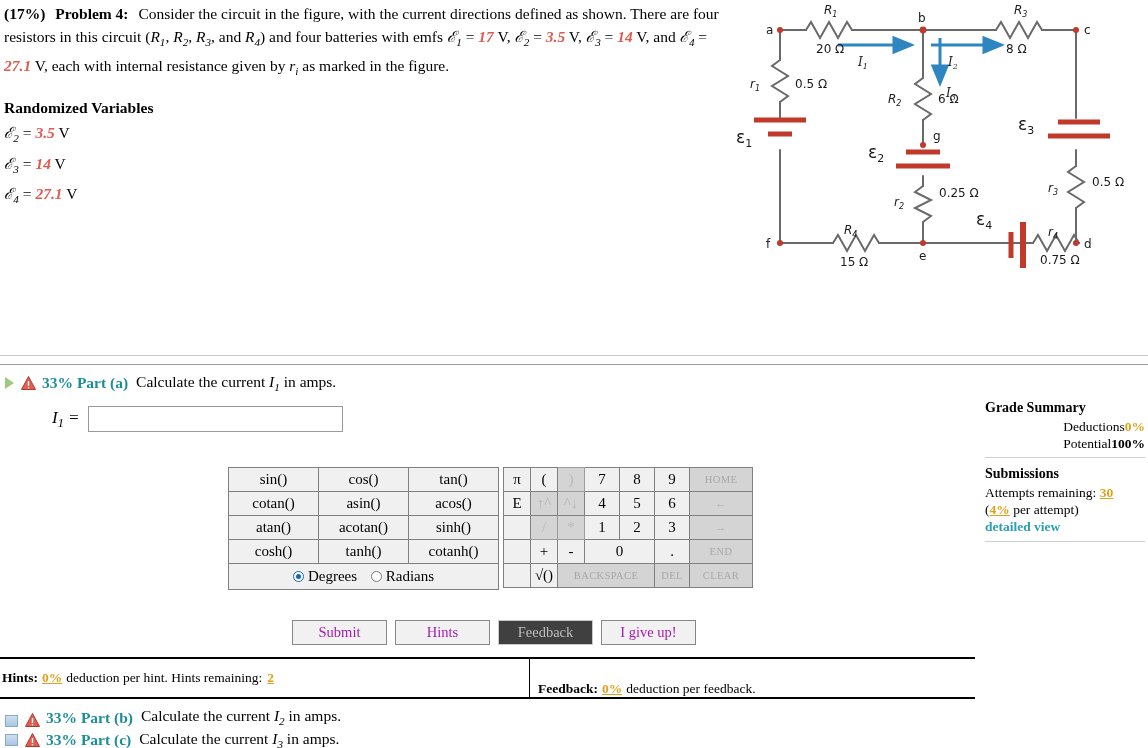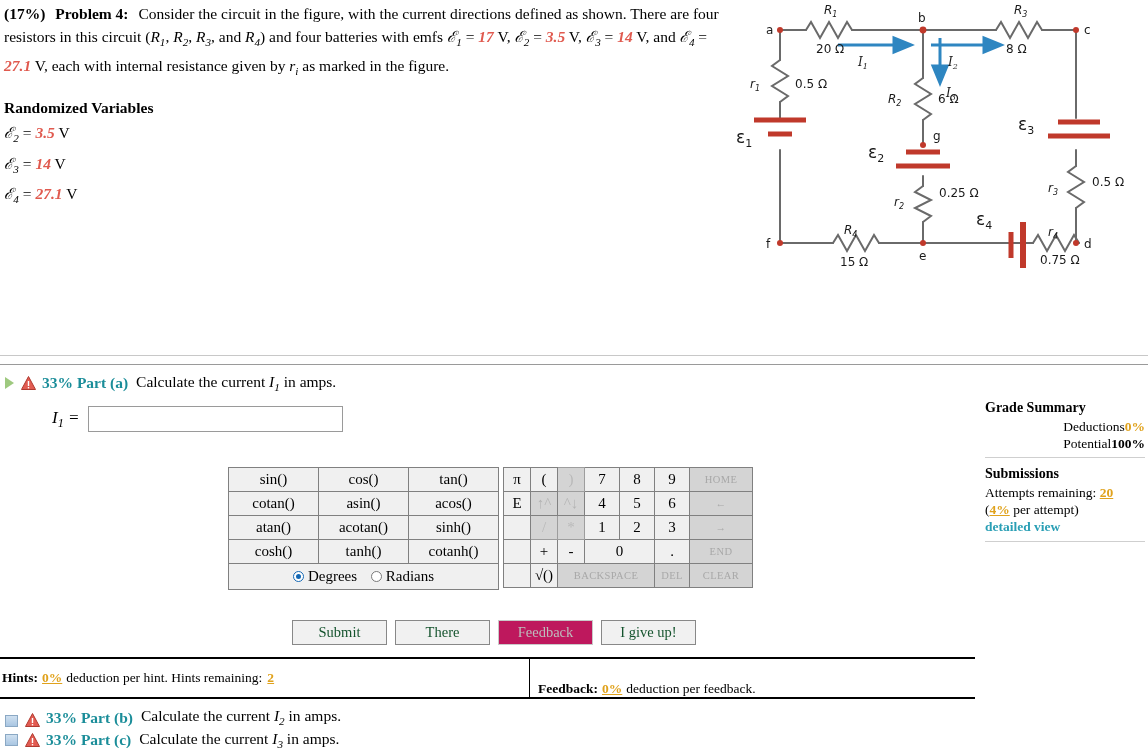--- a/index.html
+++ b/index.html
@@ -123,24 +123,24 @@
   #num-table td.arrowcell { background: #d4d4d4; color: #b4b4b4; }
 
   
   #action-buttons { left: 292px; top: 620px; display: flex; gap: 8px; }
   .act-btn {
     width: 95px; height: 25px;
     border: 1px solid #888;
     background: #f1f1f1;
     font-family: "Liberation Serif", serif;
     font-size: 14.5px;
-    color: #14532d;
+    color: #a21caf;
     cursor: pointer;
   }
-  .act-btn.disabled { color: #bdbdbd; background: #be185d; border-color: #c9c9c9; cursor: default; }
+  .act-btn.disabled { color: #bdbdbd; background: #404040; border-color: #c9c9c9; cursor: default; }
 
   
   #hints-feedback {
     left: 0; top: 657px; width: 975px; height: 38px;
     border-top: 2px solid #000;
     border-bottom: 2px solid #000;
     display: flex;
   }
   #hints-cell {
     width: 530px; border-right: 1px solid #000;
@@ -442,21 +442,21 @@
       <td class="wide" colspan="3">BACKSPACE</td>
       <td class="wide">DEL</td>
       <td class="home">CLEAR</td>
     </tr>
   </tbody>
     </table>
 </div>
 
 <div class="abs" id="action-buttons">
   <button class="act-btn">Submit</button>
-  <button class="act-btn">There</button>
+  <button class="act-btn">Hints</button>
   <button class="act-btn disabled">Feedback</button>
   <button class="act-btn">I give up!</button>
 </div>
 
 <div class="abs" id="hints-feedback">
   <div id="hints-cell">
     <span class="bold">Hints:</span>
     <span class="pct-link" style="margin:0 4px">0%</span>
     <span>deduction per hint. Hints remaining:</span>
     <span class="num-link" style="margin-left:5px">2</span>
@@ -501,21 +501,21 @@
     <span class="v-orange">0%</span>
   </div>
   <div class="gs-row">
     <span>Potential</span>
     <span class="v-bold">100%</span>
   </div>
   <div class="gs-rule"></div>
   <div id="submissions-title">Submissions</div>
   <div class="sub-line">
     <span>Attempts remaining:</span>
-    <span class="num-link">20</span>
+    <span class="num-link">30</span>
   </div>
   <div class="sub-line">
     <span>(</span><span class="pct-link">4%</span>
     <span>per attempt)</span>
   </div>
   <div class="sub-line">
     <span class="detailed-view">detailed view</span>
   </div>
   <div id="gs-bottom-rule"></div>
 </div>

